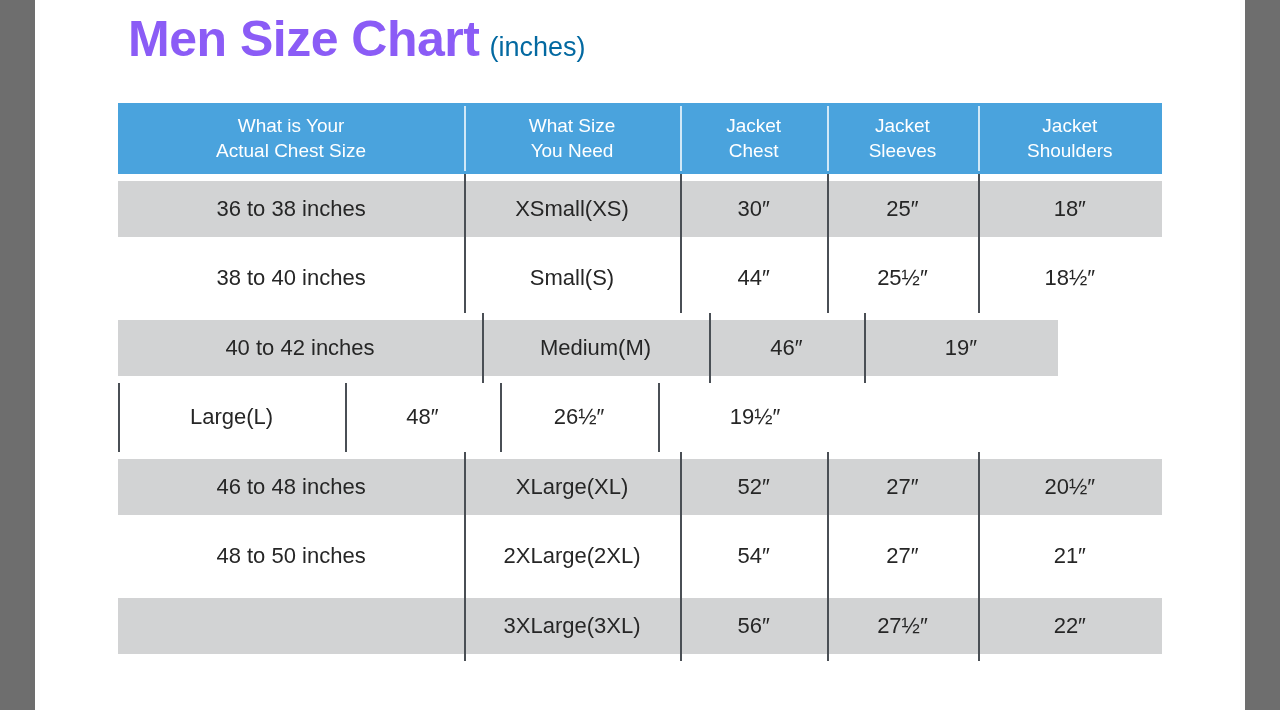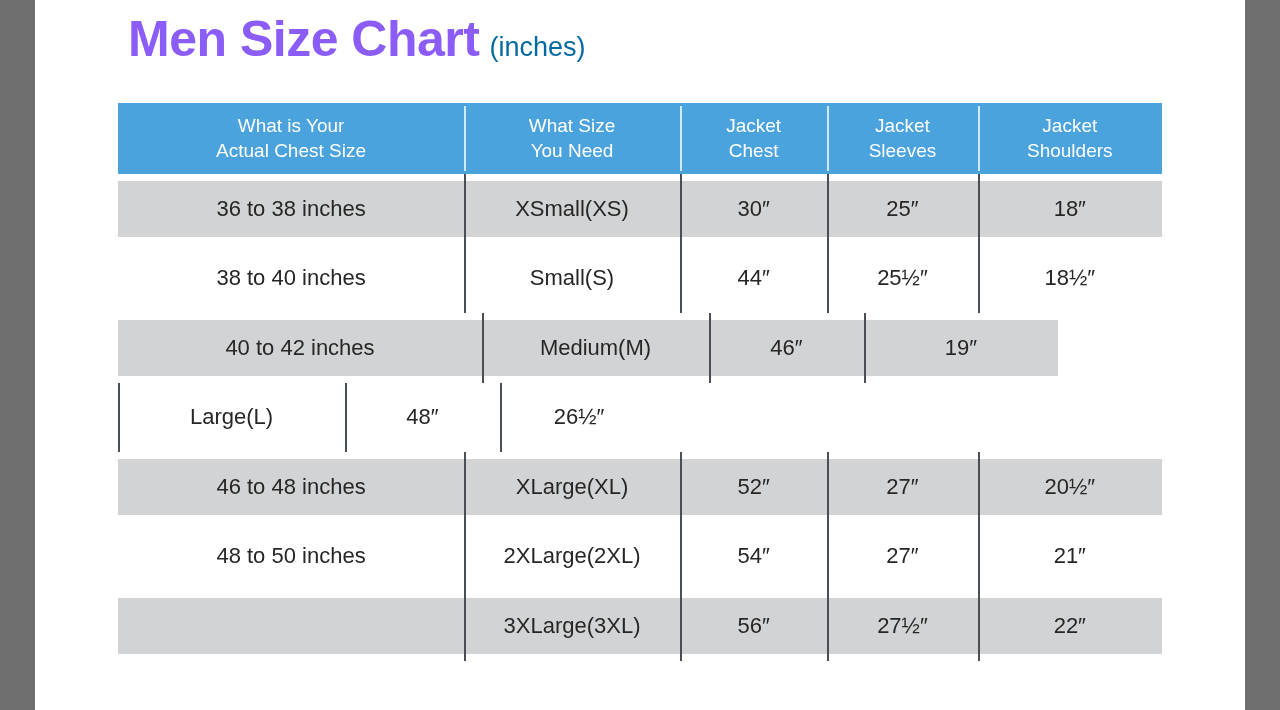--- a/index.html
+++ b/index.html
@@ -251,20 +251,24 @@
             <div class="vline" style="left: 0px;"></div>
           </div>
           <div class="cell c2">
             <span class="cell-inner">48″</span>
             <div class="vline" style="left: 0px;"></div>
           </div>
           <div class="cell c3">
             <span class="cell-inner">26½″</span>
             <div class="vline" style="left: 0px;"></div>
           </div>
+          <div class="cell c4">
+            <span class="cell-inner">19½″</span>
+            <div class="vline" style="left: 0px;"></div>
+          </div>
         </div>
         <div class="row body-row">
           <div class="cell c0">
             <div class="band"></div>
             <span class="cell-inner">46 to 48 inches</span>
           </div>
           <div class="cell c1">
             <div class="band"></div>
             <span class="cell-inner">XLarge(XL)</span>
             <div class="vline" style="left: 0px;"></div>

